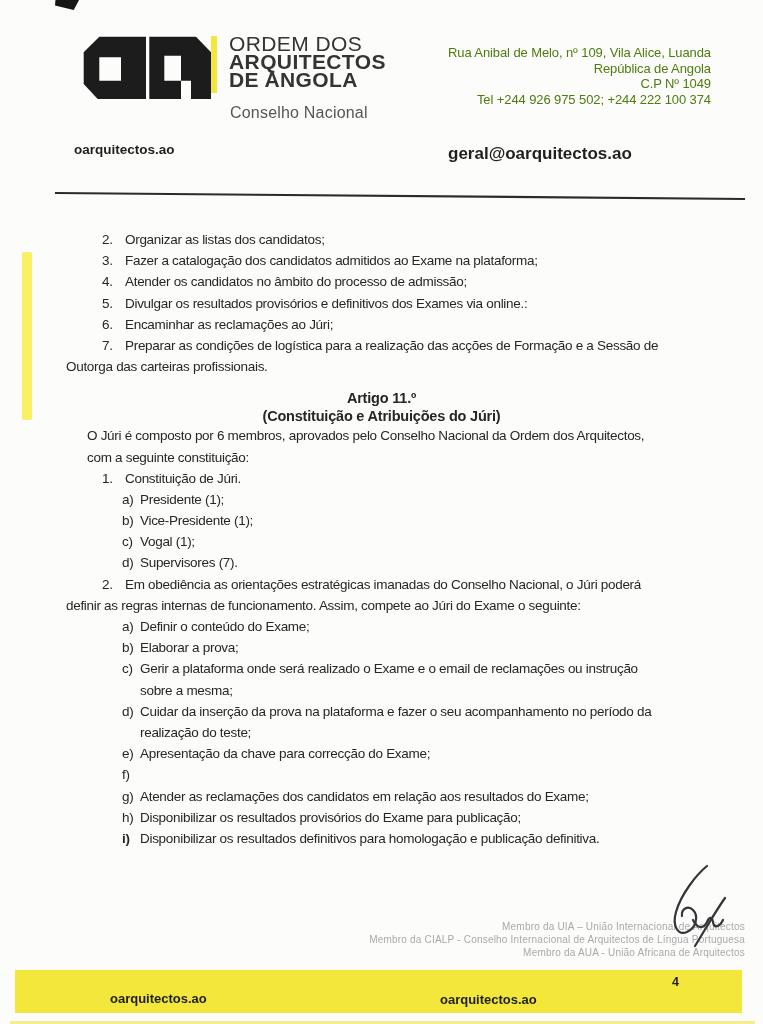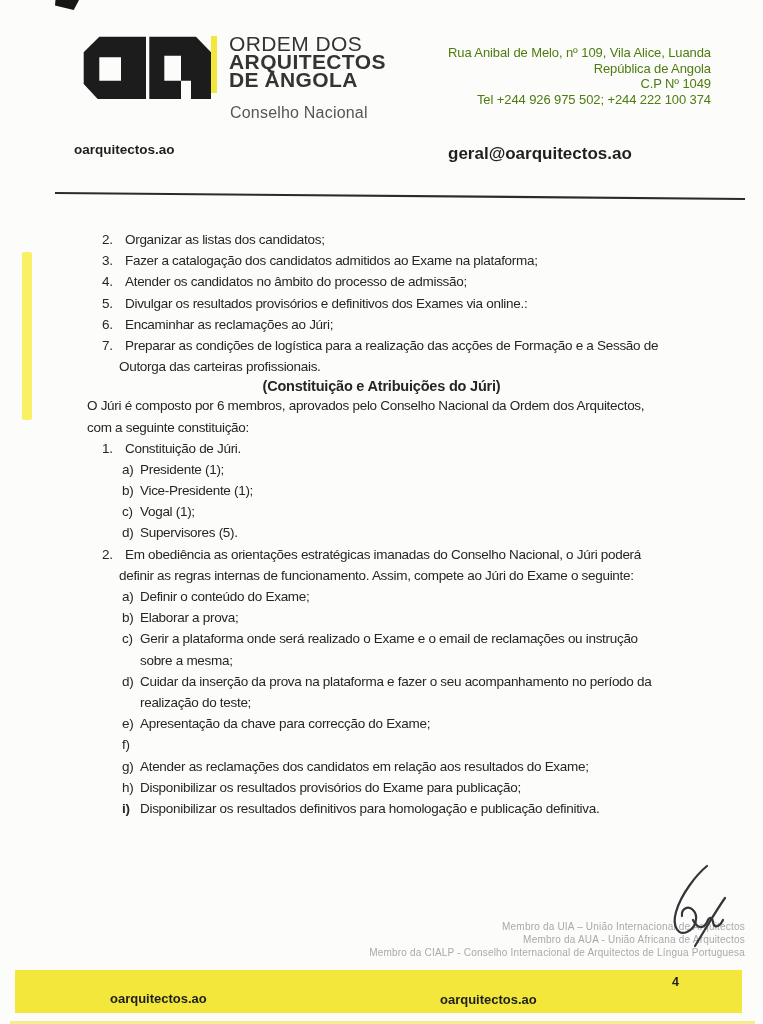--- a/index.html
+++ b/index.html
@@ -24,21 +24,21 @@
   
   .left-highlight{position:absolute;left:22px;top:252px;width:10px;height:168px;
     background:var(--highlight-yellow,#f9f163);border-radius:2px;}
   
   .doc-body{position:absolute;left:0;top:229px;width:763px;}
   .ln{position:relative;height:21.2px;line-height:21.2px;font-size:13.5px;letter-spacing:-.3px;
     color:#262626;white-space:nowrap;}
   .l-para{padding-left:87px;}
   .l-num{padding-left:125px;}
   .l-num .mk{position:absolute;left:102px;}
-  .l-cont1{padding-left:119px;}
+  .l-cont1{padding-left:66px;}
   .l-alpha{padding-left:140px;}
   .l-alpha .mk{position:absolute;left:122px;}
   .l-cont2{padding-left:140px;}
   .l-title{text-align:center;font-weight:700;height:18px;line-height:18px;font-size:14.5px;
     letter-spacing:-.2px;padding-left:0;}
   .mt{margin-top:12px;}
   .mk.b{font-weight:700;}
   
   .memberships{position:absolute;right:18px;top:920px;text-align:right;font-size:10px;
     line-height:13px;color:var(--membership-gray,#a9a9a9);letter-spacing:.2px;}
@@ -92,47 +92,48 @@
   <div class="left-highlight"></div>
 
   <div class="doc-body">
       <div class="ln l-num"><span class="mk">2.</span><span>Organizar as listas dos candidatos;</span></div>
       <div class="ln l-num"><span class="mk">3.</span><span>Fazer a catalogação dos candidatos admitidos ao Exame na plataforma;</span></div>
       <div class="ln l-num"><span class="mk">4.</span><span>Atender os candidatos no âmbito do processo de admissão;</span></div>
       <div class="ln l-num"><span class="mk">5.</span><span>Divulgar os resultados provisórios e definitivos dos Exames via online.:</span></div>
       <div class="ln l-num"><span class="mk">6.</span><span>Encaminhar as reclamações ao Júri;</span></div>
       <div class="ln l-num"><span class="mk">7.</span><span>Preparar as condições de logística para a realização das acções de Formação e a Sessão de</span></div>
       <div class="ln l-cont1"><span>Outorga das carteiras profissionais.</span></div>
+      <div class="ln l-title mt"><span>Artigo 11.º</span></div>
       <div class="ln l-title"><span>(Constituição e Atribuições do Júri)</span></div>
       <div class="ln l-para"><span>O Júri é composto por 6 membros, aprovados pelo Conselho Nacional da Ordem dos Arquitectos,</span></div>
       <div class="ln l-para"><span>com a seguinte constituição:</span></div>
       <div class="ln l-num"><span class="mk">1.</span><span>Constituição de Júri.</span></div>
       <div class="ln l-alpha"><span class="mk">a)</span><span>Presidente (1);</span></div>
       <div class="ln l-alpha"><span class="mk">b)</span><span>Vice-Presidente (1);</span></div>
       <div class="ln l-alpha"><span class="mk">c)</span><span>Vogal (1);</span></div>
-      <div class="ln l-alpha"><span class="mk">d)</span><span>Supervisores (5).</span></div>
+      <div class="ln l-alpha"><span class="mk">d)</span><span>Supervisores (7).</span></div>
       <div class="ln l-num"><span class="mk">2.</span><span>Em obediência as orientações estratégicas imanadas do Conselho Nacional, o Júri poderá</span></div>
       <div class="ln l-cont1"><span>definir as regras internas de funcionamento. Assim, compete ao Júri do Exame o seguinte:</span></div>
       <div class="ln l-alpha"><span class="mk">a)</span><span>Definir o conteúdo do Exame;</span></div>
       <div class="ln l-alpha"><span class="mk">b)</span><span>Elaborar a prova;</span></div>
       <div class="ln l-alpha"><span class="mk">c)</span><span>Gerir a plataforma onde será realizado o Exame e o email de reclamações ou instrução</span></div>
       <div class="ln l-cont2"><span>sobre a mesma;</span></div>
       <div class="ln l-alpha"><span class="mk">d)</span><span>Cuidar da inserção da prova na plataforma e fazer o seu acompanhamento no período da</span></div>
       <div class="ln l-cont2"><span>realização do teste;</span></div>
       <div class="ln l-alpha"><span class="mk">e)</span><span>Apresentação da chave para correcção do Exame;</span></div>
       <div class="ln l-alpha"><span class="mk">f)</span></div>
       <div class="ln l-alpha"><span class="mk">g)</span><span>Atender as reclamações dos candidatos em relação aos resultados do Exame;</span></div>
       <div class="ln l-alpha"><span class="mk">h)</span><span>Disponibilizar os resultados provisórios do Exame para publicação;</span></div>
       <div class="ln l-alpha"><span class="mk b">i)</span><span>Disponibilizar os resultados definitivos para homologação e publicação definitiva.</span></div>
     </div>
 
   <div class="memberships">
     <div>Membro da UIA – União Internacional de Arquitectos</div>
+    <div>Membro da CIALP - Conselho Internacional de Arquitectos de Língua Portuguesa</div>
     <div>Membro da AUA - União Africana de Arquitectos</div>
-    <div>Membro da CIALP - Conselho Internacional de Arquitectos de Língua Portuguesa</div>
   </div>
 
   <svg class="signature-svg" viewBox="0 0 72 92" xmlns="http://www.w3.org/2000/svg">
     <g fill="none" stroke="#34343a" stroke-width="2.2" stroke-linecap="round">
       <path d="M44,8 C34,16 18,36 13,54 C9,68 15,78 24,74 C33,70 36,58 30,52 C25,47 18,51 19,58"></path>
       <path d="M30,62 C34,70 40,72 44,64 C46,59 49,58 50,64 C51,70 56,70 60,62"></path>
       <path d="M32,88 C42,72 52,54 62,40"></path>
     </g>
   </svg>
 

